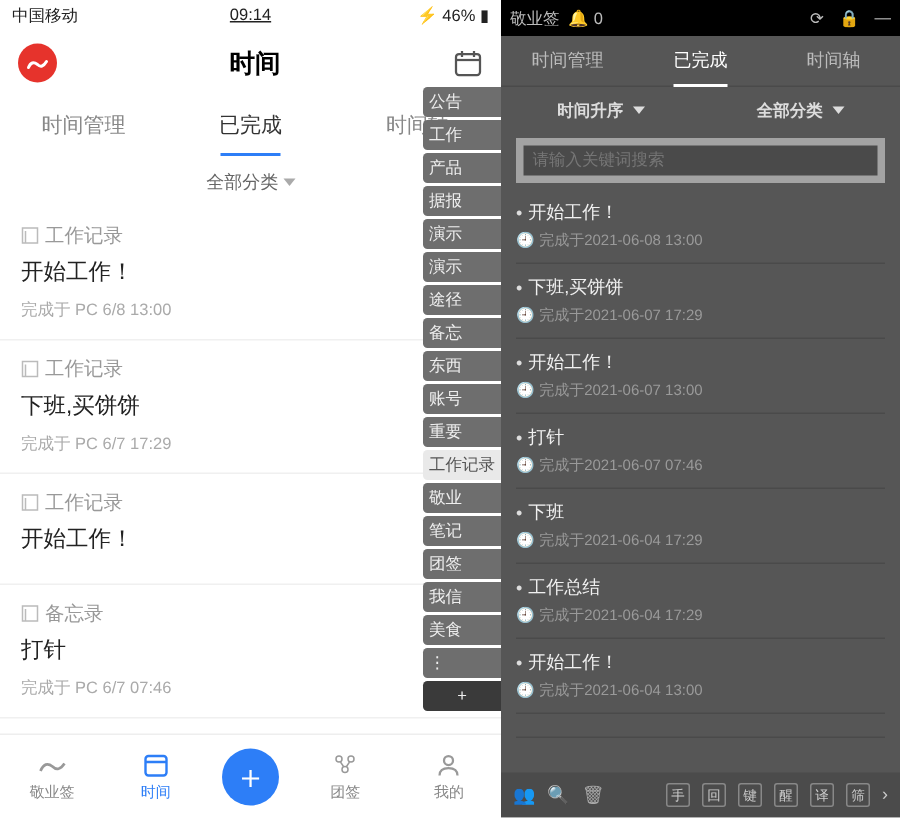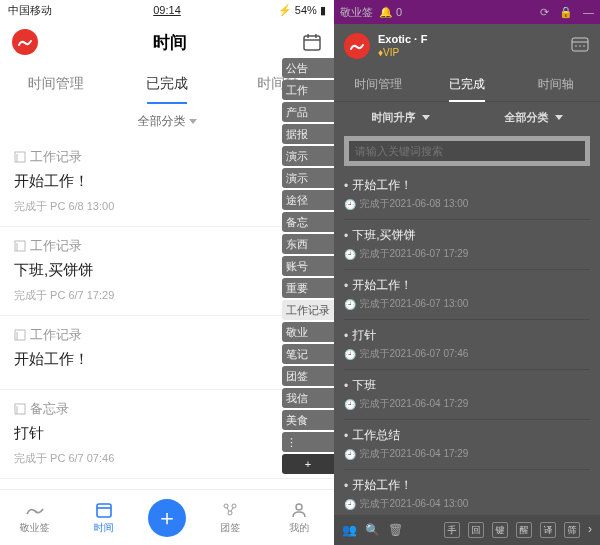--- a/index.html
+++ b/index.html
@@ -29,21 +29,21 @@
   .m-nav.active{ color:#2d7ef7;}
   .m-fab{ width:38px;height:38px;border-radius:50%;background:#2d7ef7;display:flex;align-items:center;justify-content:center;color:#fff;font-size:22px;}
 
   
   .side-tags{ position:absolute; right:0; top:58px; display:flex; flex-direction:column; gap:2px; }
   .side-tag{ background:#6e6e6e; color:#eee; font-size:11px; padding:3px 4px; border-radius:3px 0 0 3px; min-height:18px; line-height:14px;}
   .side-tag.light{ background:#e9e9e9; color:#555;}
   .side-tag.plus{ background:#3a3a3a; text-align:center;}
 
   
-  .d-top{ height:24px; background:#701a75; display:flex; align-items:center; padding:0 6px; font-size:11px; color:#bbb; justify-content:space-between;}
+  .d-top{ height:24px; background:#000000; display:flex; align-items:center; padding:0 6px; font-size:11px; color:#bbb; justify-content:space-between;}
   .d-top .right{ display:flex; gap:10px;}
   .d-header{ height:44px; display:flex; align-items:center; padding:0 10px; gap:8px; background:#565656;}
   .d-user{ display:flex; flex-direction:column; font-size:11px; line-height:13px;}
   .d-user .name{ color:#fff; font-weight:600;}
   .d-user .vip{ color:#f5c23b; font-size:10px;}
   .d-tabs{ height:34px; display:flex; border-bottom:1px solid #4a4a4a;}
   .d-tab{ flex:1; font-size:12px; color:#bbb; display:flex; align-items:center; justify-content:center; position:relative;}
   .d-tab.active{ color:#fff;}
   .d-tab.active::after{ content:""; position:absolute; bottom:-1px; width:36px; height:2px; background:#fff;}
   .d-filters{ height:30px; display:flex; }
@@ -60,21 +60,21 @@
   .dot{ color:#ddd;}
   .tri{ width:0;height:0;border-left:4px solid transparent;border-right:4px solid transparent;border-top:5px solid #aaa; display:inline-block; margin-left:3px;}
 </style>
 </head>
 <body>
 
 <div class="mobile">
   <div class="m-status">
     <span>中国移动</span>
     <span class="center">09:14</span>
-    <span>⚡ <span>54%</span> ▮</span>
+    <span>⚡ <span>46%</span> ▮</span>
   </div>
   <div class="m-titlebar">
     <span class="logo-circle">
       <svg width="16" height="16" viewBox="0 0 16 16">
           <path d="M2 11 Q4 6 8 9 Q11 12 14 7" stroke="#fff" stroke-width="2" fill="none" stroke-linecap="round"></path>
         </svg>
     </span>
     <span class="m-title">时间</span>
     <span>
       <svg width="20" height="20" viewBox="0 0 20 20">
@@ -199,40 +199,20 @@
 
 <div class="desktop">
   <div class="d-top">
     <span><span>敬业签</span> &nbsp;🔔 <span>0</span></span>
     <span class="right">
       <span>⟳</span>
       <span>🔒</span>
       <span>—</span>
     </span>
   </div>
-  <div class="d-header">
-    <span class="logo-circle">
-      <svg width="16" height="16" viewBox="0 0 16 16">
-          <path d="M2 11 Q4 6 8 9 Q11 12 14 7" stroke="#fff" stroke-width="2" fill="none" stroke-linecap="round"></path>
-        </svg>
-    </span>
-    <div class="d-user">
-      <span class="name">Exotic · F</span>
-      <span class="vip">♦<span>VIP</span></span>
-    </div>
-    <span style="margin-left:auto">
-      <svg width="20" height="20" viewBox="0 0 20 20">
-          <rect x="2" y="4" width="16" height="13" rx="2" stroke="#ccc" fill="none"></rect>
-          <line x1="2" y1="8" x2="18" y2="8" stroke="#ccc"></line>
-          <circle cx="6" cy="12" r="0.8" fill="#ccc"></circle>
-          <circle cx="10" cy="12" r="0.8" fill="#ccc"></circle>
-          <circle cx="14" cy="12" r="0.8" fill="#ccc"></circle>
-        </svg>
-    </span>
-  </div>
   <div class="d-tabs">
     <div class="d-tab">时间管理</div>
     <div class="d-tab active">已完成</div>
     <div class="d-tab">时间轴</div>
   </div>
   <div class="d-filters">
     <div class="d-filter">
         <span>时间升序</span>
         <span class="tri" style="border-top-color:#ddd"></span>
       </div>

